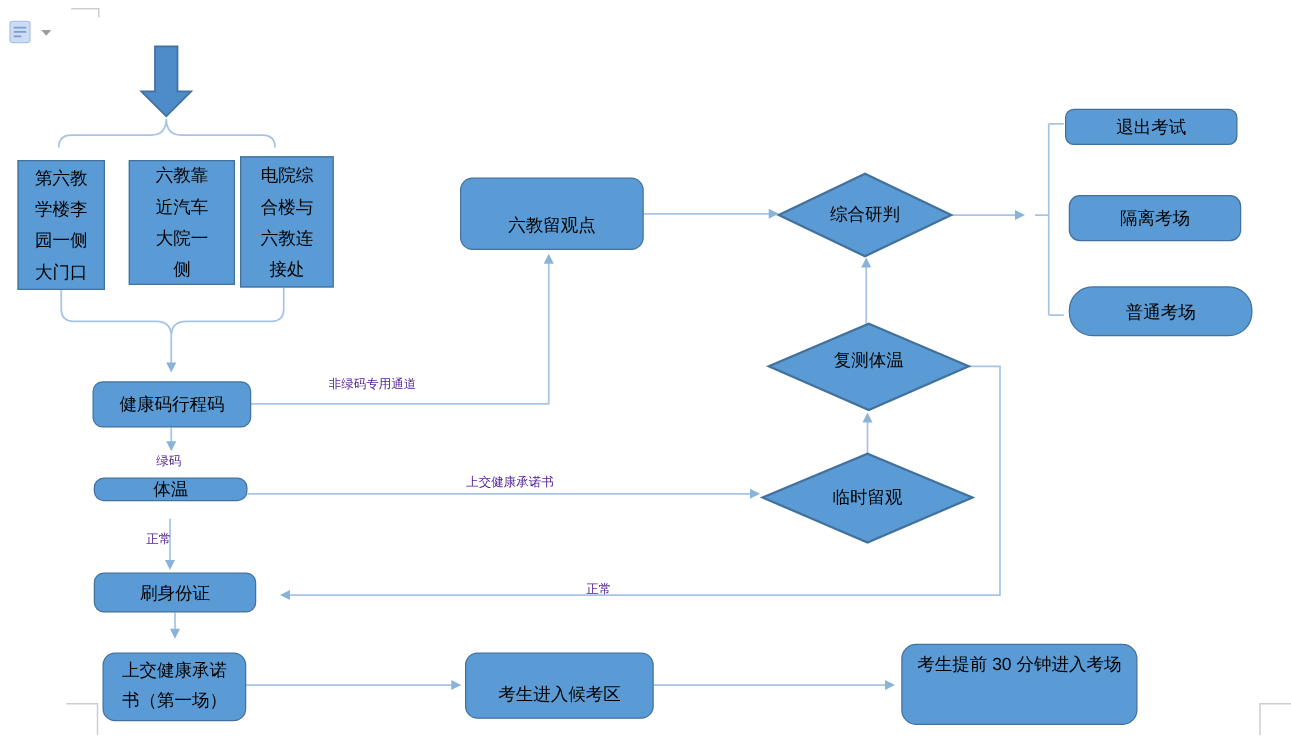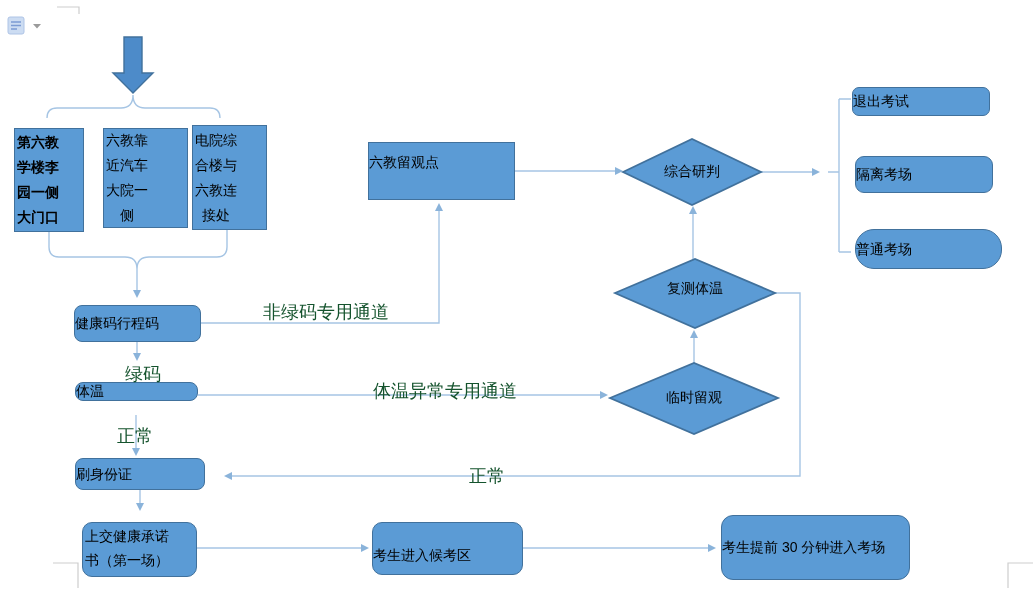--- a/index.html
+++ b/index.html
@@ -4,31 +4,31 @@
 <style>
   html,body{margin:0;padding:0;background:#fff;}
   #canvas{
     position:relative;width:1033px;height:600px;background:#ffffff;
     font-family:"Liberation Sans",sans-serif;color:#000;overflow:hidden;
   }
   #wires{position:absolute;left:0;top:0;z-index:1;}
   .node{
     position:absolute;z-index:2;box-sizing:border-box;
     background:#5b9bd5;border:1.6px solid #41719c;
-    display:flex;align-items:center;
+    display:flex;align-items:center;justify-content:center;
     font-size:14px;line-height:25px;text-align:center;color:#000;
   }
   .round{border-radius:8px;}
   .topalign{align-items:flex-start;}
   .dia-label{
     position:absolute;z-index:3;width:120px;text-align:center;
     font-size:14px;color:#000;
   }
   .edge-label{
-    position:absolute;z-index:3;font-size:18px;color:#14532d;white-space:nowrap;
+    position:absolute;z-index:3;font-size:10px;color:#4c1d95;white-space:nowrap;
   }
   .title{
     position:absolute;left:75px;top:11px;z-index:3;font-size:15px;color:#000;
   }
 </style>
 </head>
 <body>
 
 <div id="canvas">
 
@@ -90,70 +90,70 @@
     <path d="M523,548 L709,548" stroke="#a6c5e4" stroke-width="1.4"></path>
     <polygon points="716,548 708,544 708,552" fill="#8ab3da"></polygon>
 
     <polygon points="623,172 692,139 761,172 692,205" fill="#5b9bd5" stroke="#41719c" stroke-width="1.8"></polygon>
     <polygon points="615,293 695,259 775,293 695,328" fill="#5b9bd5" stroke="#41719c" stroke-width="1.8"></polygon>
     <polygon points="610,398 694,363 778,398 694,434" fill="#5b9bd5" stroke="#41719c" stroke-width="1.8"></polygon>
   </svg>
 
 
   <div class="node" style="left:14px;top:128px;width:70px;height:104px;">
-    <span style="width:46px;font-weight:bold;">第六教学楼李园一侧大门口</span>
+    <span style="width:46px;">第六教学楼李园一侧大门口</span>
   </div>
   <div class="node" style="left:103px;top:128px;width:85px;height:100px;">
     <span style="width:46px;">六教靠近汽车大院一侧</span>
   </div>
   <div class="node" style="left:192px;top:125px;width:75px;height:105px;">
     <span style="width:46px;">电院综合楼与六教连接处</span>
   </div>
 
   <div class="node round" style="left:74px;top:305px;width:127px;height:37px;">
     <span>健康码行程码</span>
   </div>
 
-  <div class="node round topalign" style="left:368px;top:142px;width:147px;height:58px;border-radius:0;padding-top:7px;">
+  <div class="node round topalign" style="left:368px;top:142px;width:147px;height:58px;border-radius:10px;padding-top:25px;">
     <span>六教留观点</span>
   </div>
 
   <div class="node round" style="left:75px;top:382px;width:123px;height:19px;">
     <span>体温</span>
   </div>
 
   <div class="node round" style="left:75px;top:458px;width:130px;height:32px;">
     <span>刷身份证</span>
   </div>
 
   <div class="node round topalign" style="left:82px;top:522px;width:115px;height:55px;border-radius:10px;padding-top:1px;line-height:24px;">
     <span style="width:88px;">上交健康承诺书（第一场）</span>
   </div>
 
   <div class="node round topalign" style="left:372px;top:522px;width:151px;height:53px;border-radius:10px;padding-top:20px;">
     <span>考生进入候考区</span>
   </div>
 
-  <div class="node round topalign" style="left:721px;top:515px;width:189px;height:65px;border-radius:12px;padding-top:19px;">
+  <div class="node round topalign" style="left:721px;top:515px;width:189px;height:65px;border-radius:12px;padding-top:3px;">
     <span>考生提前 30 分钟进入考场</span>
   </div>
 
   <div class="node round" style="left:852px;top:87px;width:138px;height:29px;border-radius:7px;">
     <span>退出考试</span>
   </div>
   <div class="node round" style="left:855px;top:156px;width:138px;height:37px;border-radius:9px;">
     <span>隔离考场</span>
   </div>
   <div class="node round" style="left:855px;top:229px;width:147px;height:40px;border-radius:19px;">
     <span>普通考场</span>
   </div>
 
   <div class="dia-label" style="left:632px;top:163px;">综合研判</div>
   <div class="dia-label" style="left:635px;top:280px;">复测体温</div>
   <div class="dia-label" style="left:634px;top:389px;">临时留观</div>
 
   <div class="edge-label" style="left:263px;top:300px;">非绿码专用通道</div>
   <div class="edge-label" style="left:125px;top:362px;">绿码</div>
   <div class="edge-label" style="left:117px;top:424px;">正常</div>
-  <div class="edge-label" style="left:373px;top:379px;">体温异常专用通道</div>
+  <div class="edge-label" style="left:373px;top:379px;">上交健康承诺书</div>
   <div class="edge-label" style="left:469px;top:464px;">正常</div>
 
 </div>
 
 </body></html>

